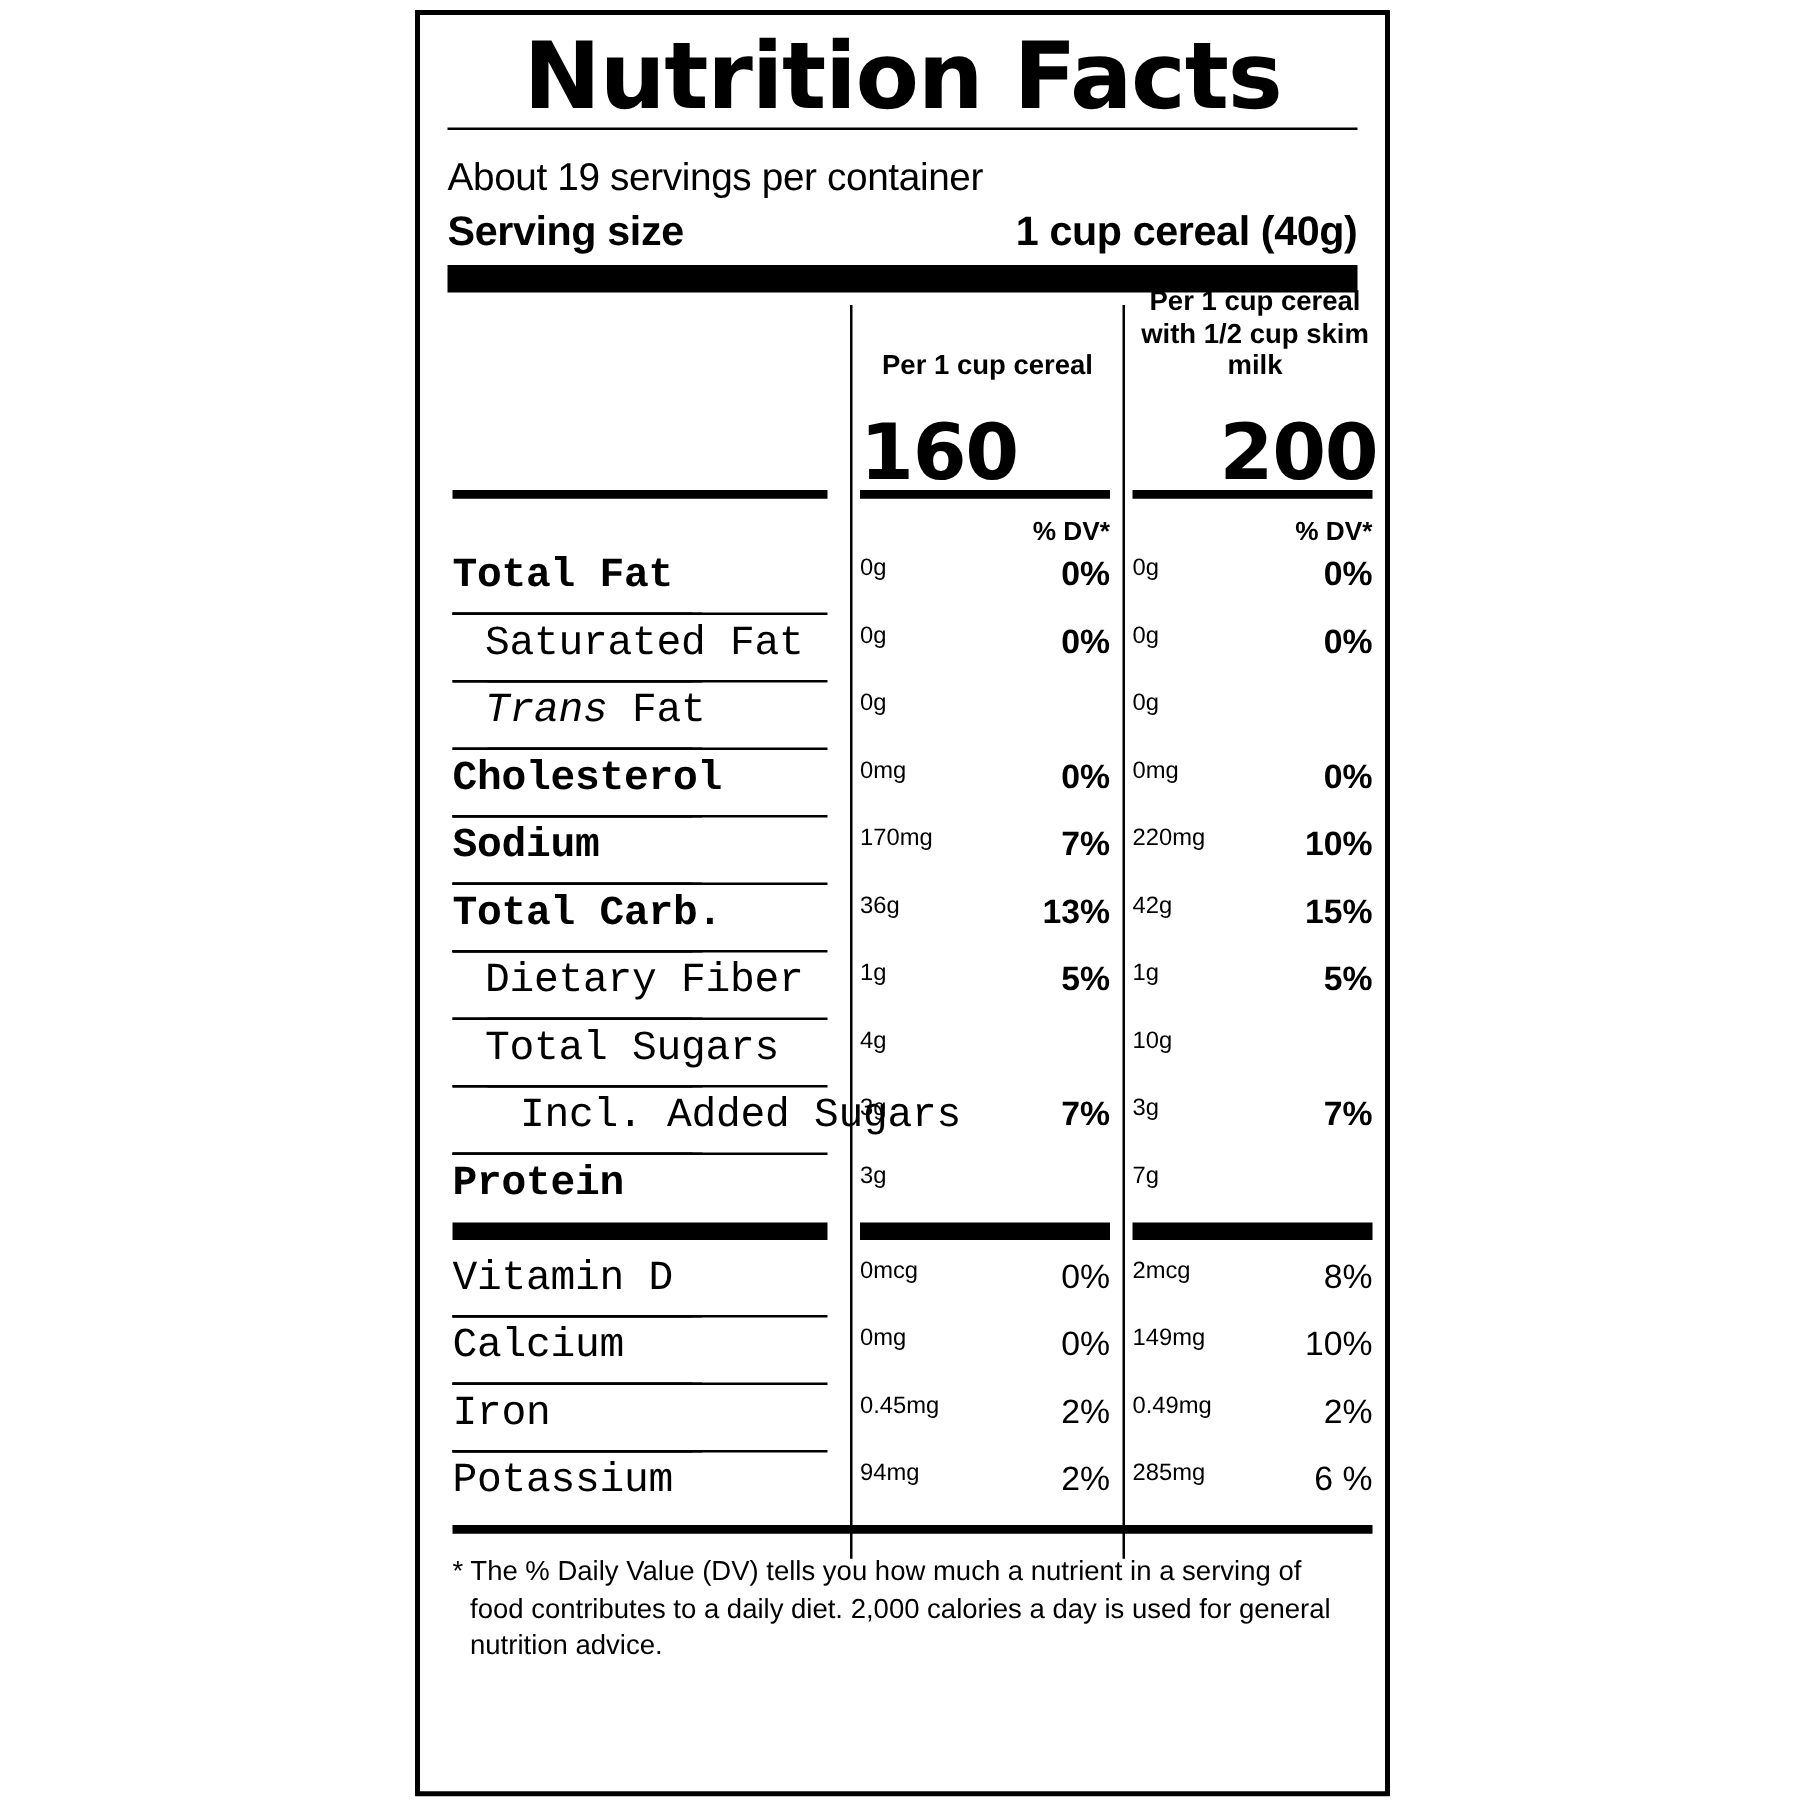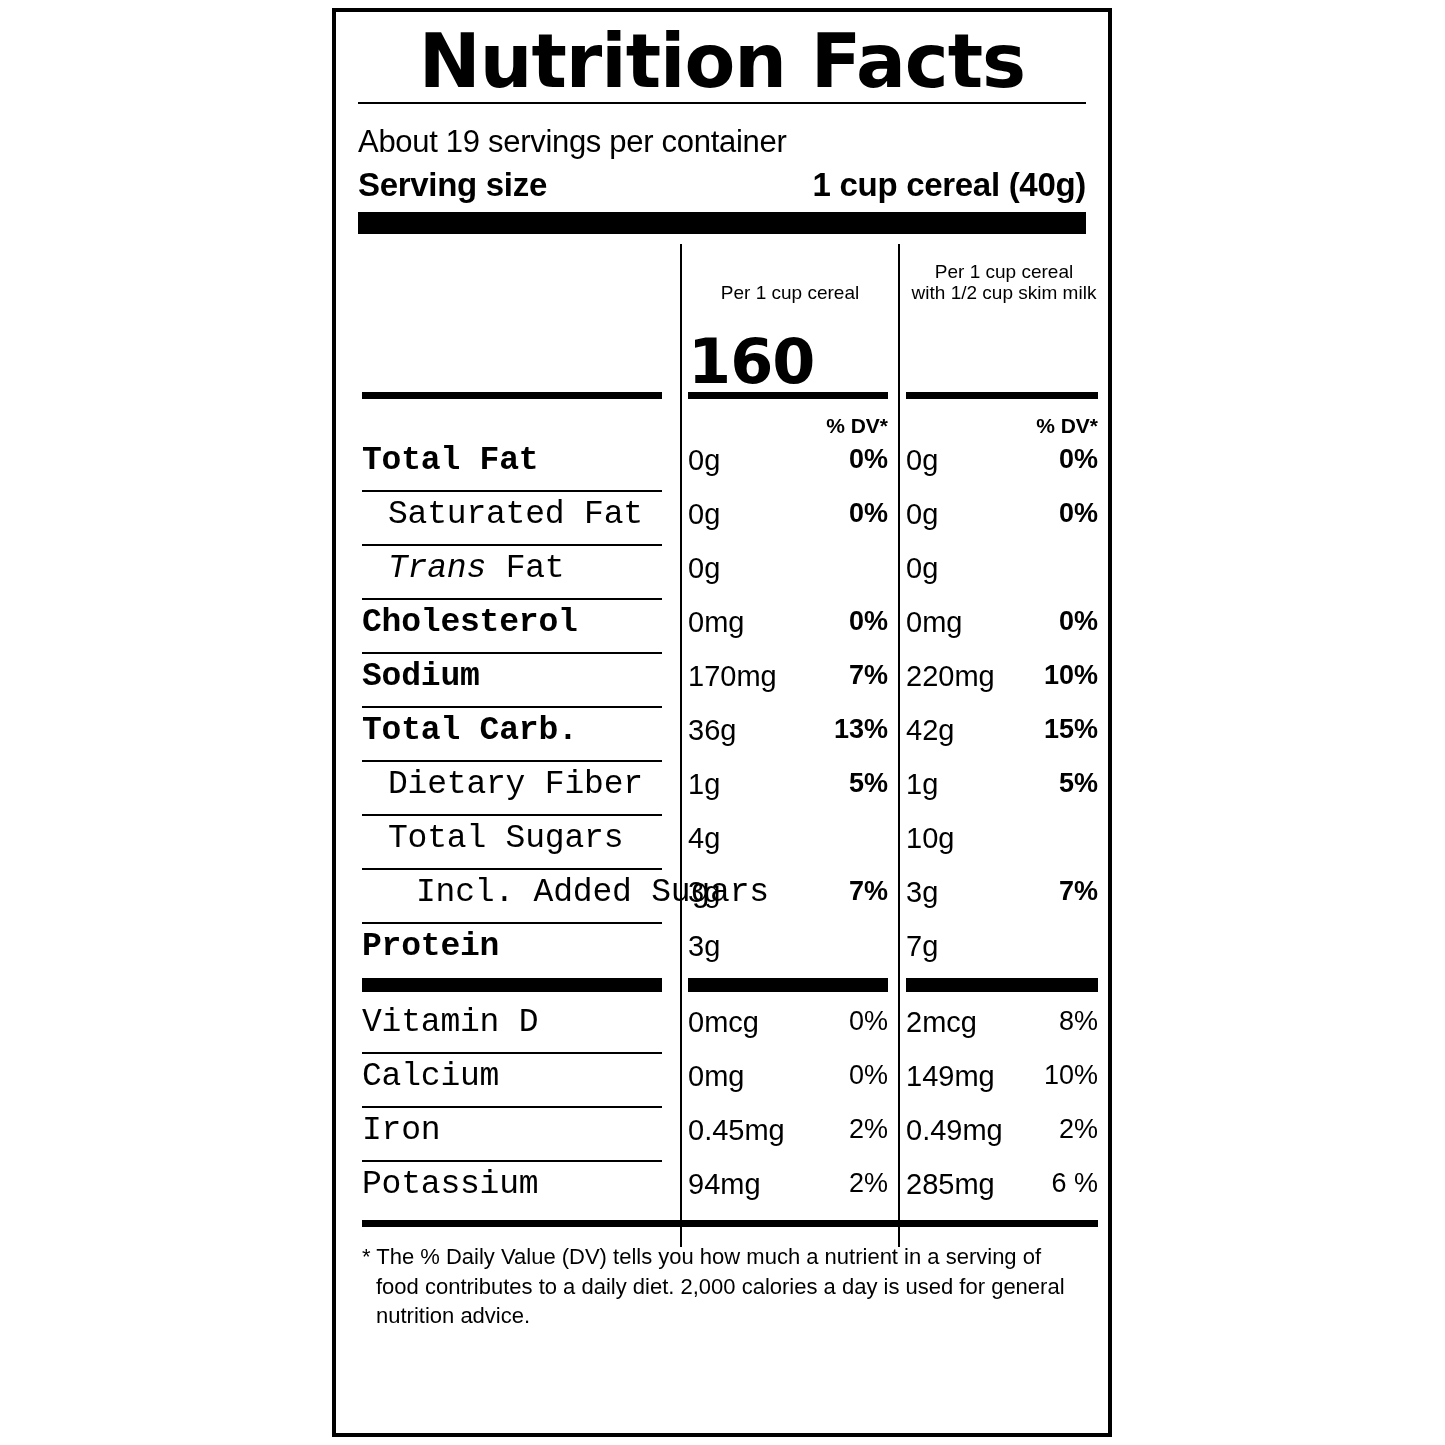--- a/index.html
+++ b/index.html
@@ -79,22 +79,22 @@
   }
   .vline.v1 { left: 322px; height: 1003px; }
   .vline.v2 { left: 540px; height: 1003px; }
 
   .colhead {
     position: relative;
     height: 62px;
   }
   .colhead .h-a, .colhead .h-b {
     position: absolute;
-    font-size: 19px;
-    font-weight: 400;
+    font-size: 22px;
+    font-weight: 700;
     text-align: center;
     line-height: 1.15;
   }
   .colhead .h-a { left: 330px; width: 204px; bottom: 2px; }
   .colhead .h-b { left: 548px; width: 196px; bottom: 2px; }
 
   .calrow {
     position: relative;
     height: 86px;
   }
@@ -155,21 +155,21 @@
     top: 4px;
     font-size: 33px;
     letter-spacing: -0.2px;
     font-family: Liberation Mono, monospace;
   }
   .nrow .nm.bold { font-weight: 700; }
   .nrow .nm.ind1 { left: 30px; }
   .nrow .nm.ind2 { left: 58px; }
   .nrow .amt {
     position: absolute;
-    font-size: 29px;
+    font-size: 19px;
     top: 6px;
   }
   .nrow .pct {
     position: absolute;
     font-size: 27px;
     font-weight: 700;
     top: 6px;
     text-align: right;
   }
   .nrow .pct.light { font-weight: 400; }
@@ -254,20 +254,21 @@
       <div class="colhead">
         <div class="h-a">Per 1 cup cereal</div>
         <div class="h-b">
           <div>Per 1 cup cereal</div>
           <div>with 1/2 cup skim milk</div>
         </div>
       </div>
 
       <div class="calrow">
         <div class="cal-a">160</div>
+        <div class="cal-b">200</div>
       </div>
 
       <div class="calrules">
         <div class="seg s0"></div>
         <div class="seg s1"></div>
         <div class="seg s2"></div>
       </div>
 
       <div class="dvrow">
         <div class="dv dv1">% DV*</div>

